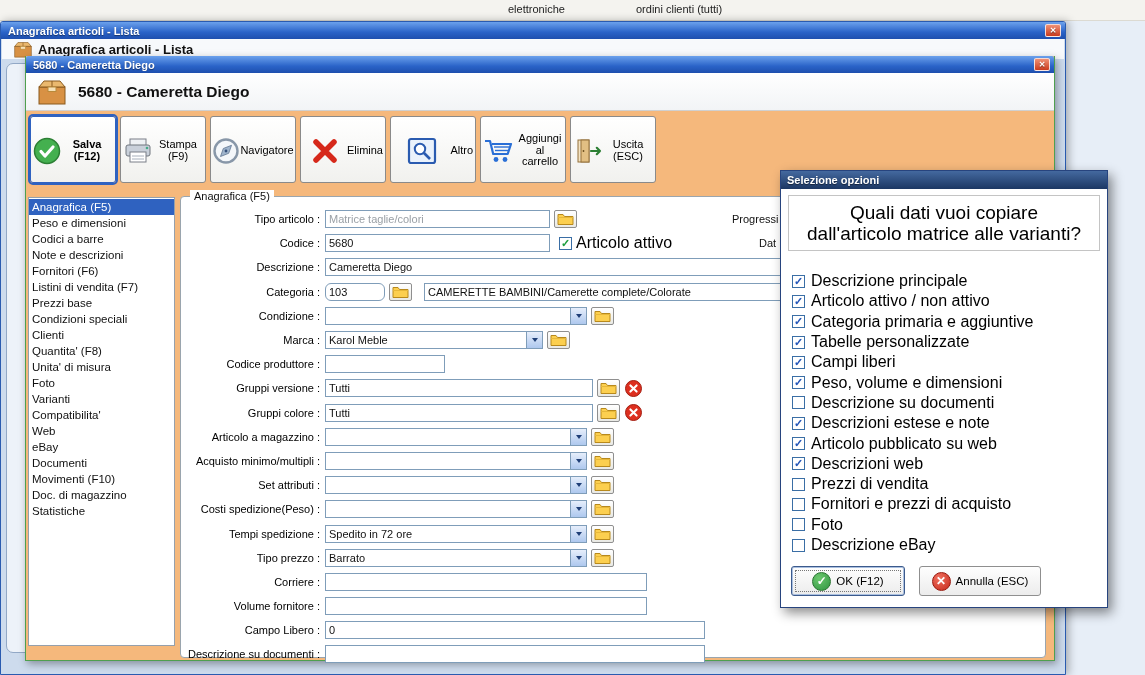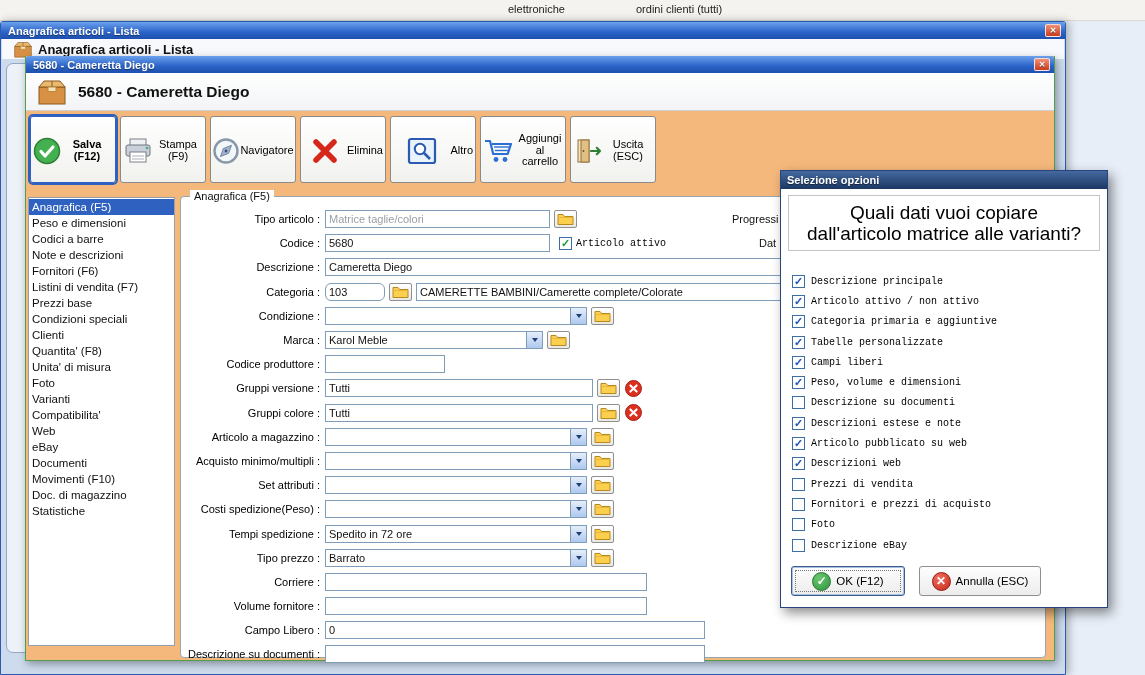--- a/index.html
+++ b/index.html
@@ -50,21 +50,21 @@
   .fctl.combo{padding-right:19px;}
   .combo-btn{position:absolute;right:0;top:0;bottom:0;width:16px;background:linear-gradient(#e6eefb,#aec8ee);border-left:1px solid #7f9db9;display:flex;align-items:center;justify-content:center;}
   .combo-btn::after{content:"";width:0;height:0;border-left:3.5px solid transparent;border-right:3.5px solid transparent;border-top:4.5px solid #1f3f77;}
   .fval{white-space:nowrap;overflow:hidden;font-size:11px;}
   .muted{color:#9aa0a6;}
   .mini-btn{width:23px;height:18px;margin-left:4px;border:1px solid #8f8f8f;background:linear-gradient(#ffffff,#e9e9e4);border-radius:2px;display:flex;align-items:center;justify-content:center;flex:0 0 auto;}
   .mini-del{margin-left:5px;display:flex;align-items:center;flex:0 0 auto;}
   .cbwrap{display:flex;align-items:center;margin-left:9px;gap:4px;}
   .cb{width:13px;height:13px;border:1px solid #3a6ea5;background:#fff;display:flex;align-items:center;justify-content:center;font-size:11px;line-height:11px;font-weight:bold;color:#2456b8;flex:0 0 auto;}
   .cb.green{color:#1f9e3e;}
-  .cblabel,.optlabel{font-size:10px;color:#000;white-space:nowrap;font-family:Liberation Mono, monospace;}
+  .cblabel,.optlabel{font-size:16px;color:#000;white-space:nowrap;}
   .clip{position:absolute;font-size:11px;}
   .clip0{left:551px;top:16px;}
   .clip1{left:578px;top:40px;}
 
   
   .dialog{left:780px;top:170px;width:328px;height:438px;background:#fff;border:1px solid #27447e;box-shadow:4px 5px 11px rgba(0,0,0,.45);z-index:50;}
   .dlg-title{height:18px;background:linear-gradient(180deg,#44699f,#1c3763);display:flex;align-items:center;padding-left:6px;color:#fff;font-weight:bold;font-size:11px;text-shadow:0 1px 1px rgba(0,0,0,.5);}
   .dlg-q{position:absolute;left:7px;top:24px;right:7px;height:56px;border:1px solid #c4c4c4;display:flex;align-items:center;justify-content:center;text-align:center;font-size:19px;line-height:21px;padding:0 12px;color:#000;}
   .dlg-options{position:absolute;left:11px;top:100px;right:6px;}
   .opt{display:flex;align-items:center;gap:6px;height:20.3px;}
@@ -267,21 +267,21 @@
               <div class="flabel">Categoria :</div>
               <div class="fctl" style="width: 60px; border-radius: 6px;">
                 <span class="fval">103</span>
               </div>
               <span class="mini-btn">
                 <svg width="17" height="14" viewBox="0 0 17 14">
                   <path d="M1 2.5h5l1.5 2H16v8H1z" fill="#fccf4f" stroke="#b8891c"></path>
                   <path d="M1 5.5h15" stroke="#e7b83a" stroke-width="1"></path>
                 </svg>
               </span>
-              <div class="fctl" style="width: 425px; margin-left: 4px;">
+              <div class="fctl" style="width: 425px; margin-left: 12px;">
                 <span class="fval">CAMERETTE BAMBINI/Camerette complete/Colorate</span>
               </div>
             </div>
             <div class="frow">
               <div class="flabel">Condizione :</div>
               <div class="fctl combo" style="width: 262px;">
                 <span class="fval"></span>
                 <span class="combo-btn"></span>
               </div>
               <span class="mini-btn">

